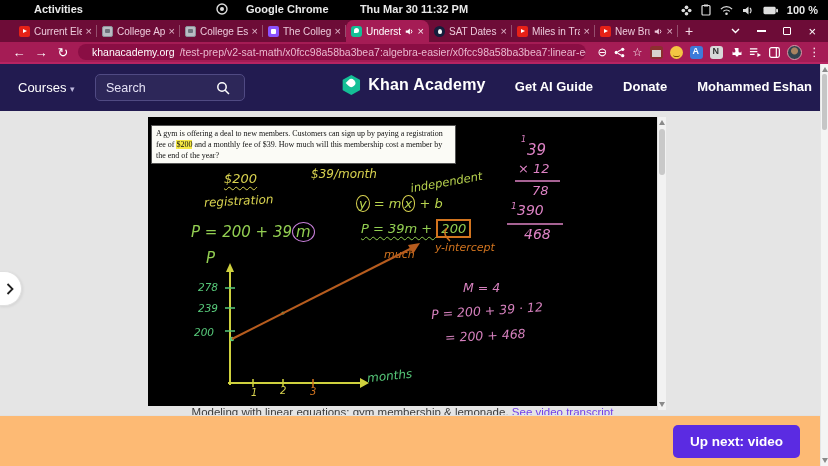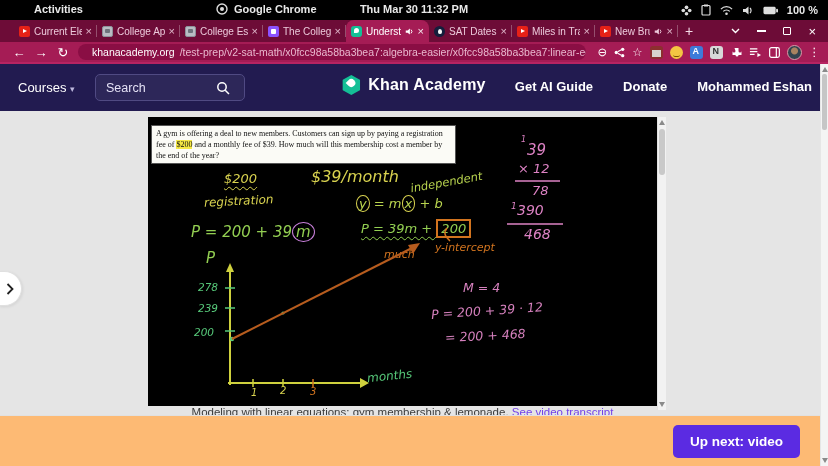--- a/index.html
+++ b/index.html
@@ -3,21 +3,21 @@
 <meta charset="utf-8">
 <style>
   * { margin:0; padding:0; box-sizing:border-box; }
   html,body { width:828px; height:466px; overflow:hidden; }
   body { position:relative; font-family:"Liberation Sans", sans-serif; background:#fff; }
 
   
   .gnome-bar { position:absolute; top:0; left:0; width:828px; height:20px; background:#000;
     color:#e9e9e9; font-size:11px; font-weight:bold; }
   .gnome-bar .activities { position:absolute; left:34px; top:3px; }
-  .gnome-bar .chrome-app { position:absolute; left:216px; top:3px; display:flex; gap:6px; align-items:flex-start; }
+  .gnome-bar .chrome-app { position:absolute; left:216px; top:3px; display:flex; gap:18px; align-items:flex-start; }
   .gnome-bar .clock { position:absolute; left:50%; transform:translateX(-50%); top:3px; }
   .gnome-bar .status { position:absolute; right:10px; top:2px; display:flex; gap:9px; align-items:center; height:16px; }
   .gnome-bar svg { display:block; }
 
   
   .tab-strip { position:absolute; top:20px; left:0; width:828px; height:22px; background:#6d0c37;
     display:flex; align-items:stretch; padding-left:14px; }
   .tab { width:83px; display:flex; align-items:center; gap:4px; padding:0 5px; color:#eccadb;
     font-size:10px; position:relative; cursor:default; }
   .tab:not(.active):after { content:""; position:absolute; right:0; top:5px; bottom:5px; width:1px; background:rgba(255,255,255,.28); }
@@ -289,21 +289,21 @@
 </div>
 
 <div class="content">
 
   <div class="video">
 
     <div class="problem"><span>A gym is offering a deal to new members.  Customers can sign up by paying a registration fee of </span><span class="hl">$200</span><span> and a monthly fee of $39.  How much will this membership cost a member by the end of the year?</span></div>
 
     <span class="hand c-yellow wavy" style="left:76px; top:54px; font-size:13px;">$200</span>
     <span class="hand c-yellow" style="left:56px; top:77px; font-size:12px; transform:rotate(-3deg);">registration</span>
-    <span class="hand c-yellow" style="left:163px; top:50px; font-size:16px;">$39/month</span>
+    <span class="hand c-yellow" style="left:163px; top:50px; font-size:12px;">$39/month</span>
     <span class="hand c-lime" style="left:262px; top:58px; font-size:11.5px; transform:rotate(-10deg);">independent</span>
 
     <span class="hand c-lime" style="left:208px; top:79px; font-size:13px;"><span class="circ-y">y</span> <span>= m</span><span class="circ-y">x</span> <span>+ b</span></span>
 
     <span class="hand c-green" style="left:43px; top:106px; font-size:15px;"><span>P = 200 + 39</span><span class="circ-p">m</span></span>
 
     <span class="hand c-green" style="left:213px; top:104px; font-size:13px;"><span class="wavy">P = 39m + </span><span class="boxed">200</span></span>
     <span class="hand c-orange" style="left:236px; top:131px; font-size:11px;">much</span>
     <span class="hand c-orange" style="left:287px; top:124px; font-size:11px;">y-intercept</span>
 

